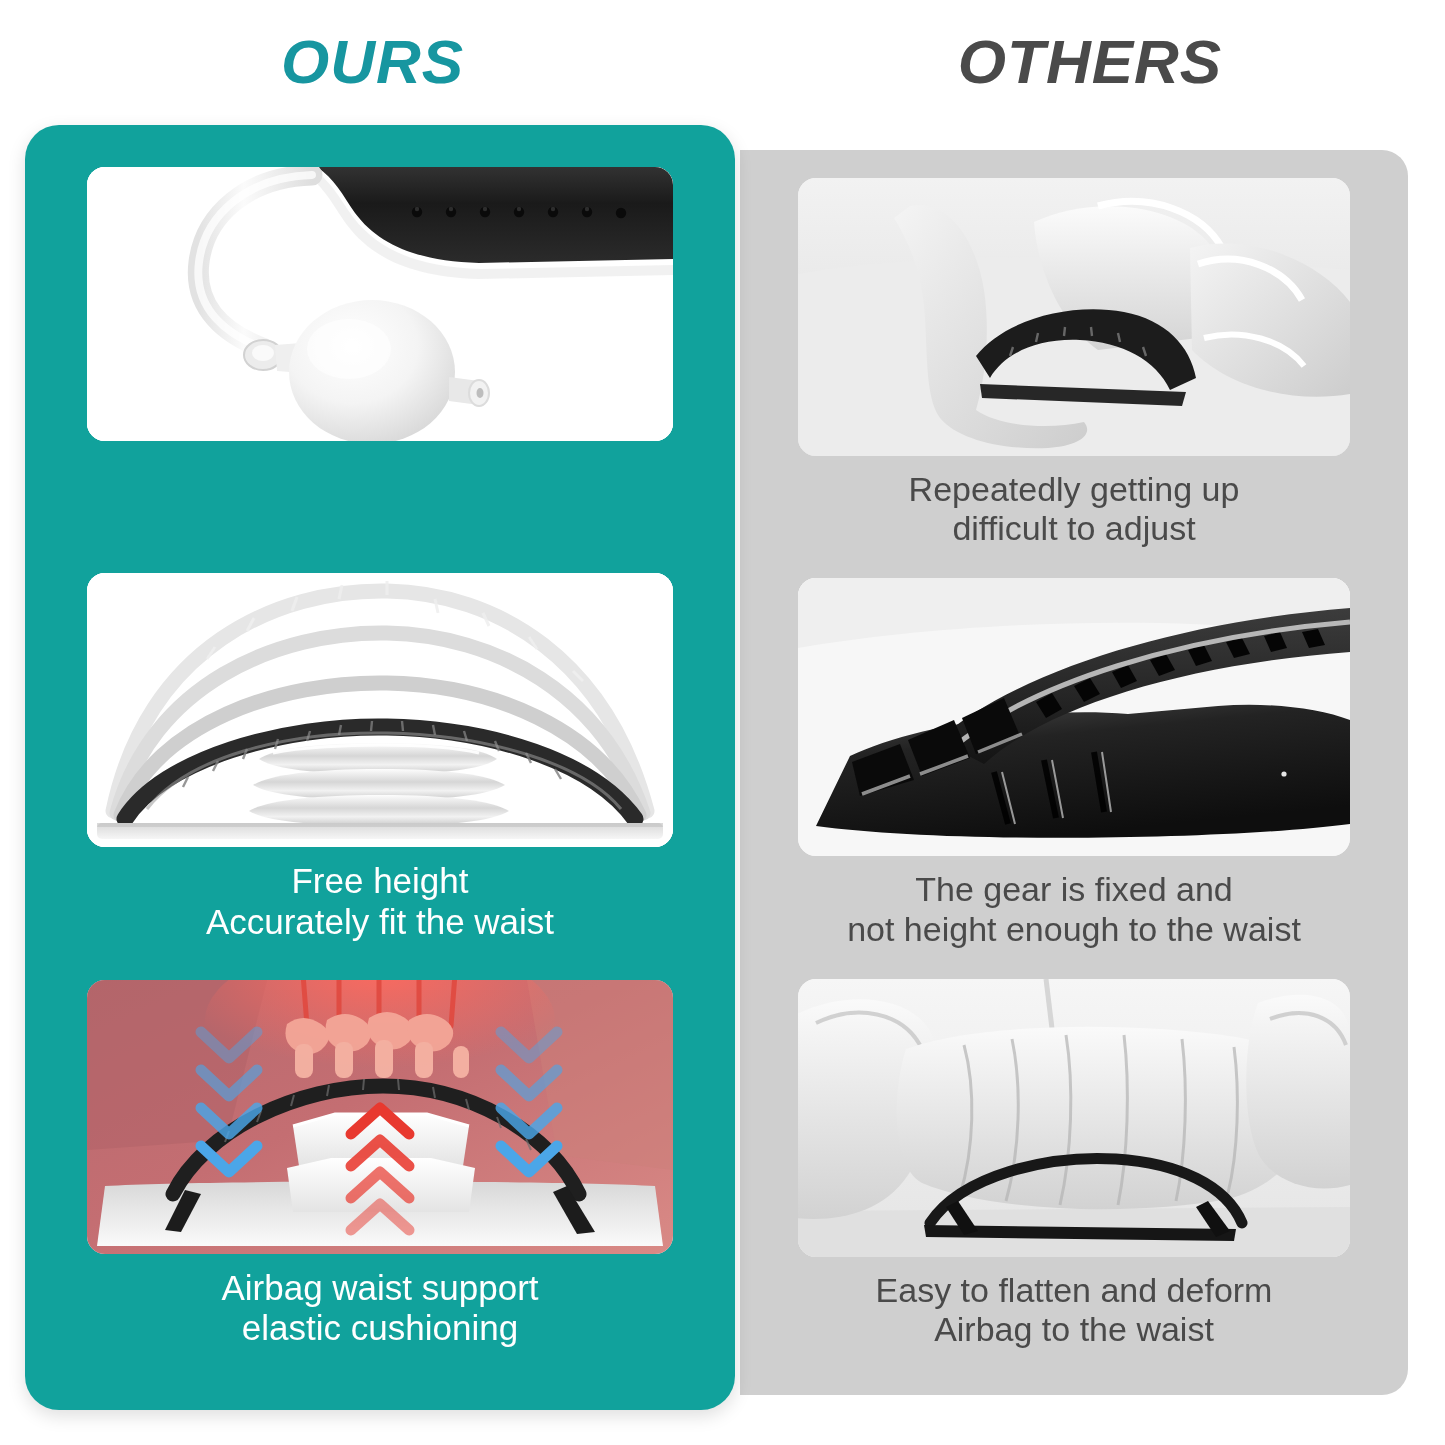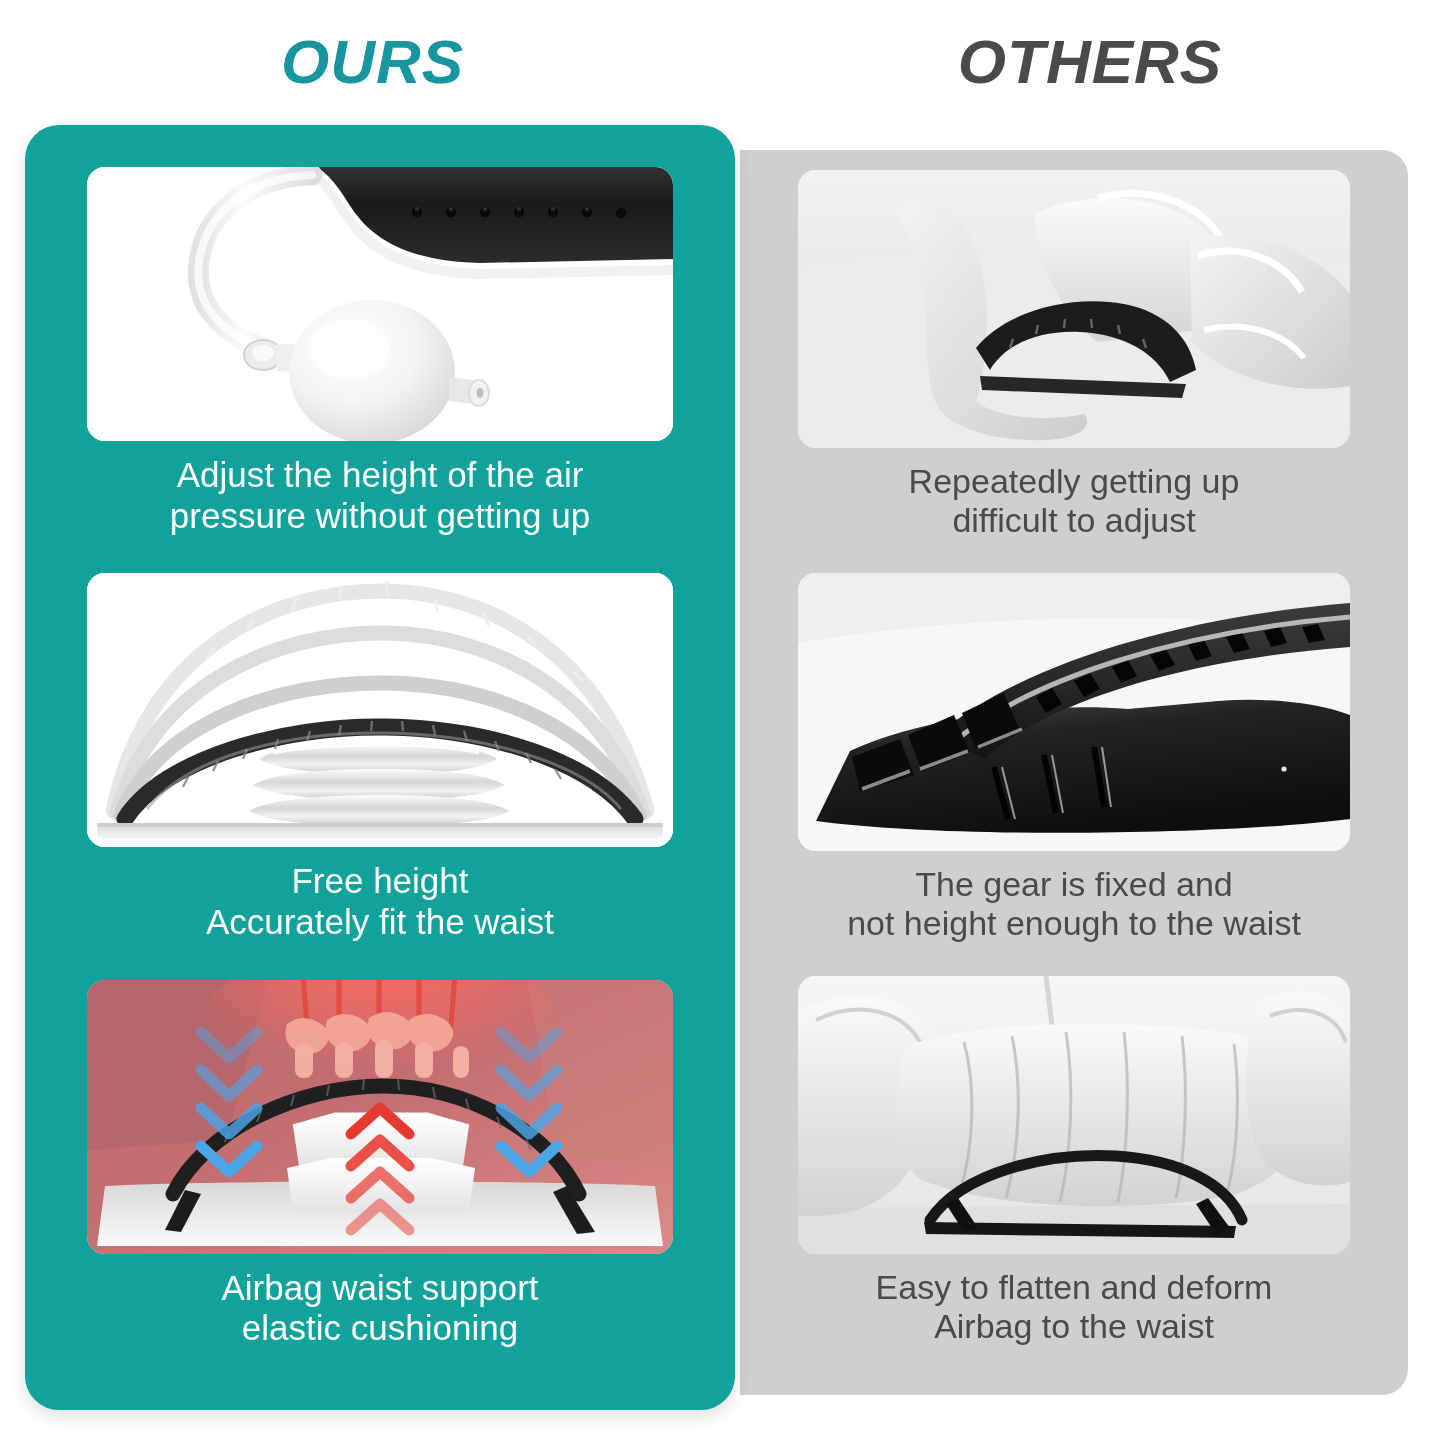--- a/index.html
+++ b/index.html
@@ -46,21 +46,21 @@
     border-radius: 34px;
     box-shadow: 0 6px 18px rgba(0,0,0,0.13);
   }
 
   .col {
     position: absolute;
     display: flex;
     flex-direction: column;
   }
   .col-ours   { left: 25px;  top: 125px; width: 710px; height: 1285px; padding: 42px 62px 30px 62px; }
-  .col-others { left: 740px; top: 150px; width: 668px; height: 1245px; padding: 20px 58px 22px 58px; }
+  .col-others { left: 740px; top: 150px; width: 668px; height: 1245px; padding: 28px 58px 22px 58px; }
 
   .cell { display: flex; flex-direction: column; flex: 1 1 0; }
   .cell + .cell { margin-top: 6px; align-items: center; }
 
   
   .imgcard {
     position: relative;
     width: 100%;
     border-radius: 18px;
     overflow: hidden;
@@ -163,22 +163,20 @@
         <ellipse cx="285" cy="205" rx="83" ry="72" fill="url(#bulbG)"></ellipse>
         <ellipse cx="262" cy="182" rx="42" ry="30" fill="#ffffff" opacity="0.6"></ellipse>
 
         <g>
           <path d="M362 210 L 392 214 L 392 238 L 362 234 Z" fill="#e8e8e8"></path>
           <ellipse cx="392" cy="226" rx="10" ry="13" fill="#f2f2f2" stroke="#dcdcdc" stroke-width="2"></ellipse>
           <ellipse cx="393" cy="226" rx="3.5" ry="5" fill="#bdbdbd"></ellipse>
         </g>
       </svg>
     </div>
-    <div class="caption cap-ours">Adjust the height of the air
-pressure without getting up</div>
   </div>
 
   <div class="cell">
     <div class="imgcard card-ours">
       <svg class="ill-arch" viewBox="0 0 586 274" preserveAspectRatio="xMidYMid slice">
         <defs>
           <linearGradient id="discG" x1="0" y1="0" x2="0" y2="1">
             <stop offset="0%" stop-color="#fdfdfd"></stop>
             <stop offset="42%" stop-color="#d6d6d6"></stop>
             <stop offset="70%" stop-color="#f2f2f2"></stop>

